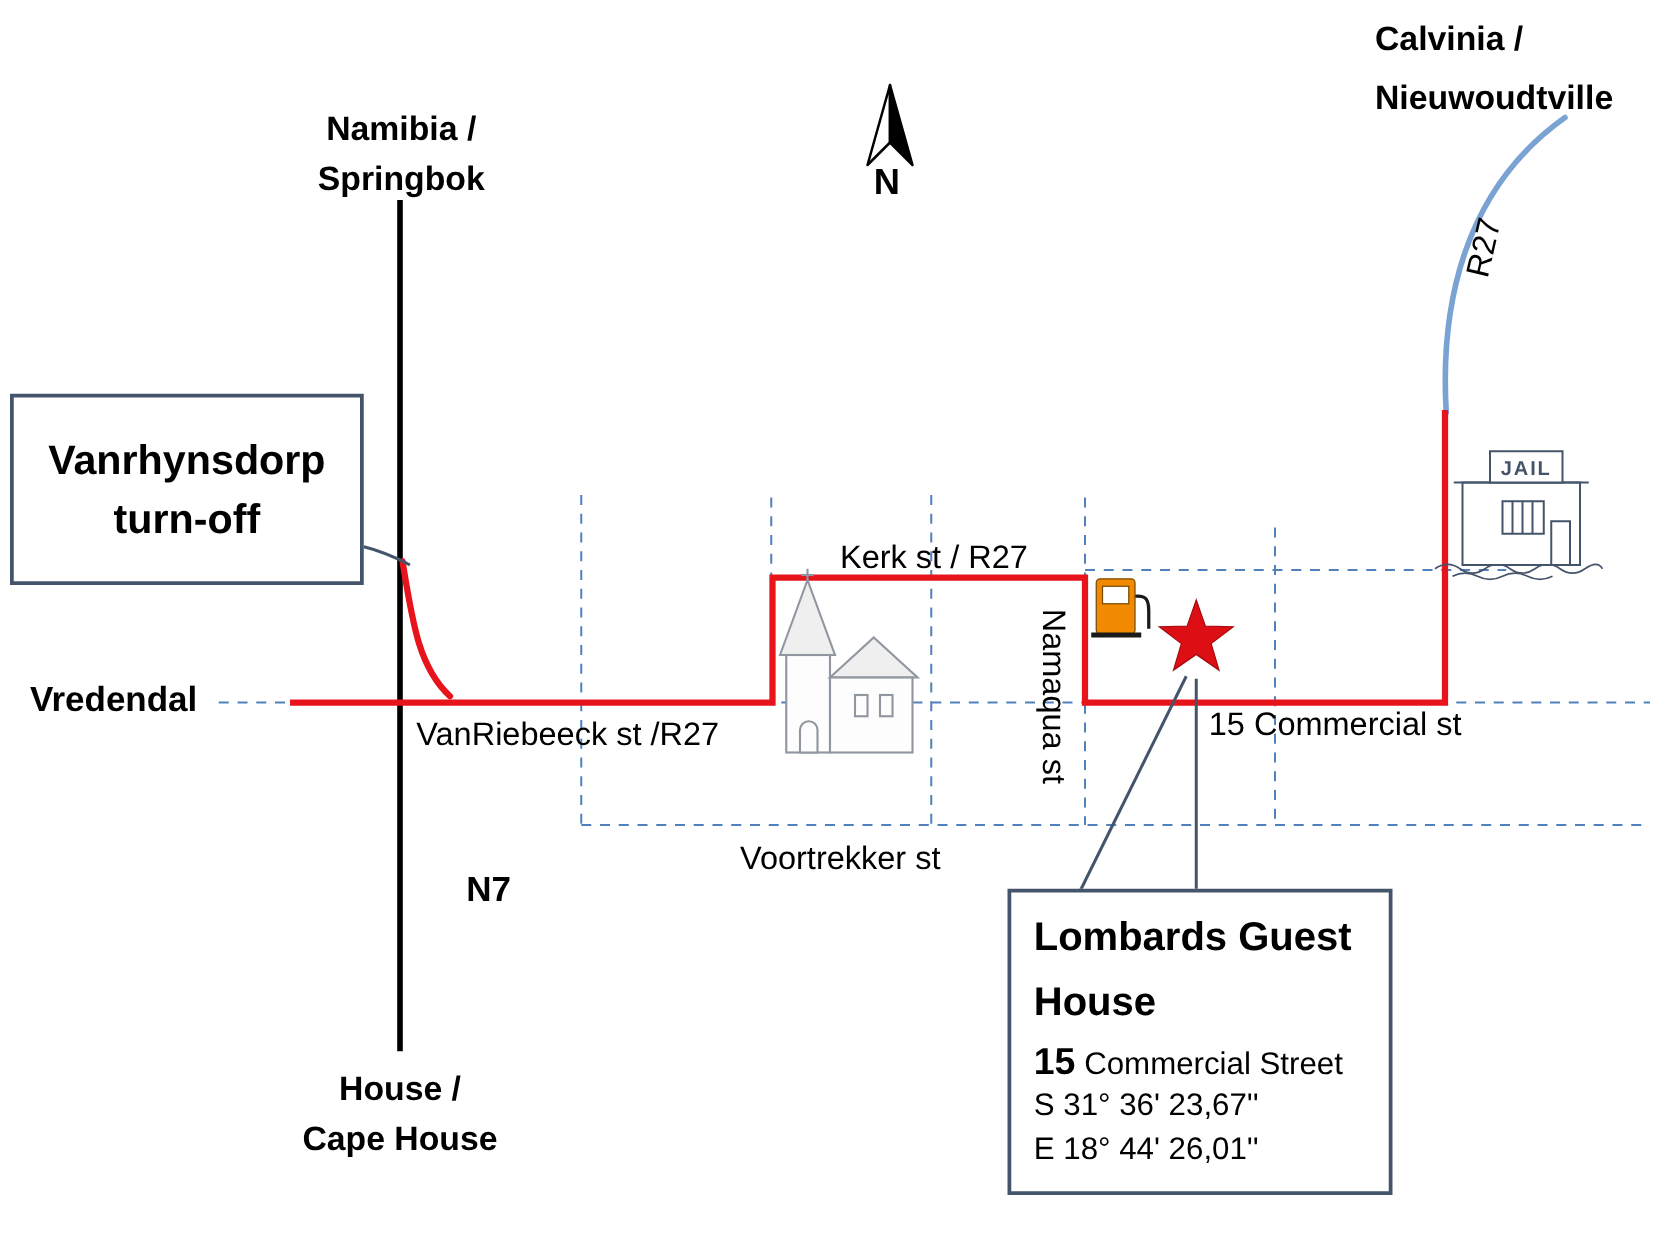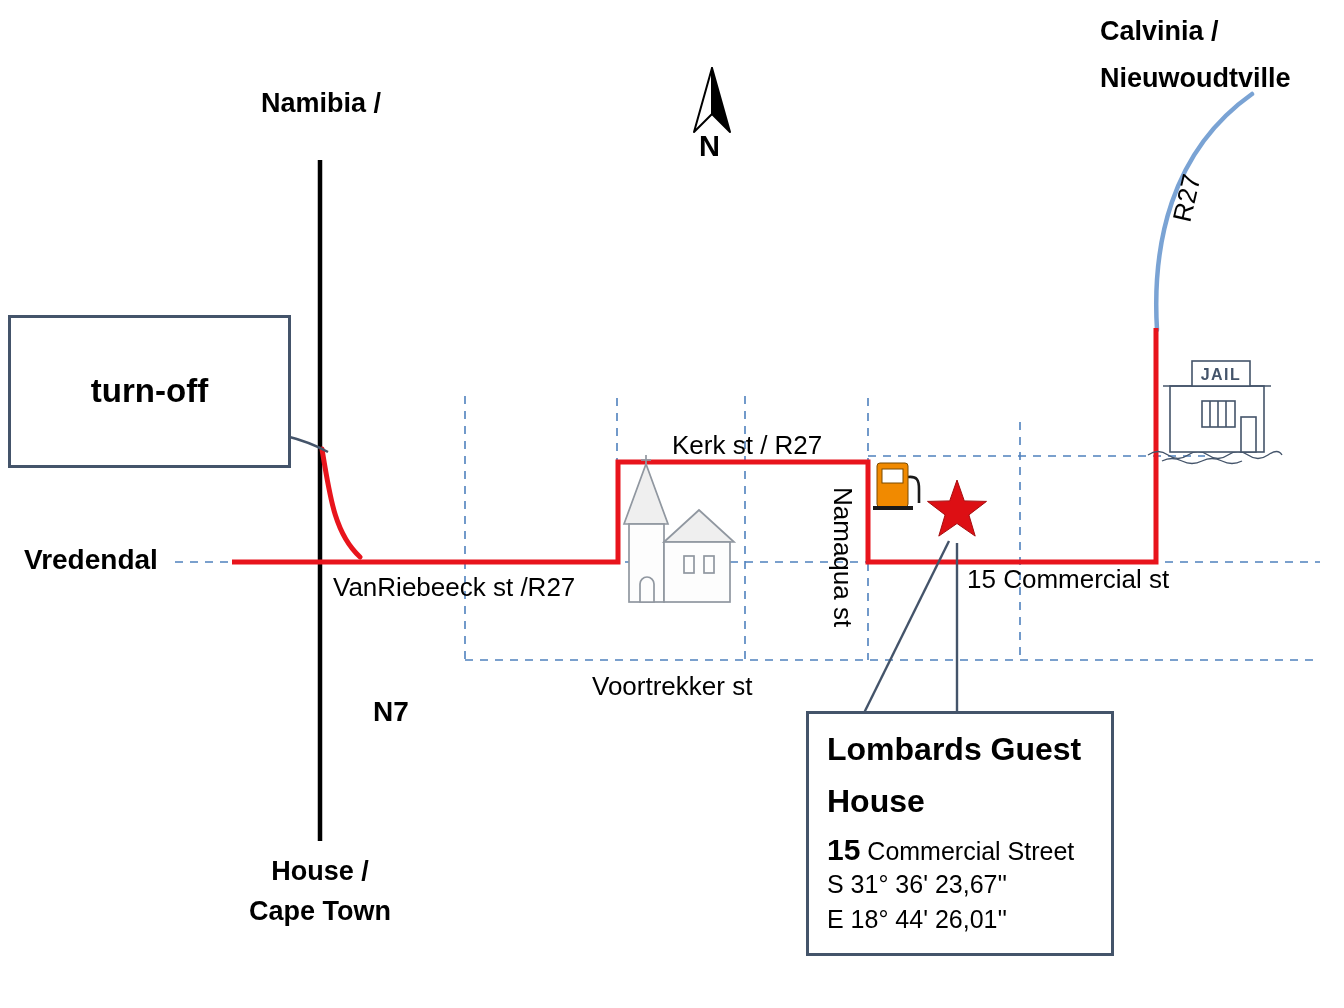--- a/index.html
+++ b/index.html
@@ -149,41 +149,43 @@
     </g>
   </svg>
 
   <div class="label dest right lbl-calvinia">
     <div>Calvinia /</div>
     <div>Nieuwoudtville</div>
   </div>
 
   <div class="label dest center lbl-namibia">
     <div>Namibia /</div>
+    <div>Springbok</div>
   </div>
 
   <div class="label lbl-north">N</div>
 
   <div class="label lbl-vredendal">Vredendal</div>
 
   <div class="label lbl-n7">N7</div>
 
   <div class="label dest center lbl-klaver">
     <div>House /</div>
-    <div>Cape Town</div>
+    <div>Cape House</div>
   </div>
 
   <div class="label street lbl-kerk">Kerk st / R27</div>
   <div class="label street lbl-vanriebeeck">VanRiebeeck st /R27</div>
   <div class="label street lbl-namaqua">Namaqua st</div>
   <div class="label street lbl-voortrekker">Voortrekker st</div>
   <div class="label street lbl-commercial">15 Commercial st</div>
   <div class="label street lbl-r27">R27</div>
 
   <div class="turnoff-box">
+    <div>Vanrhynsdorp</div>
     <div>turn-off</div>
   </div>
 
   <div class="gh-box">
     <div class="gh-title">Lombards Guest</div>
     <div class="gh-title">House</div>
     <div class="gh-address">
       <span class="num">15</span><span> Commercial Street</span>
     </div>
     <div class="gh-coord">S 31° 36' 23,67''</div>

